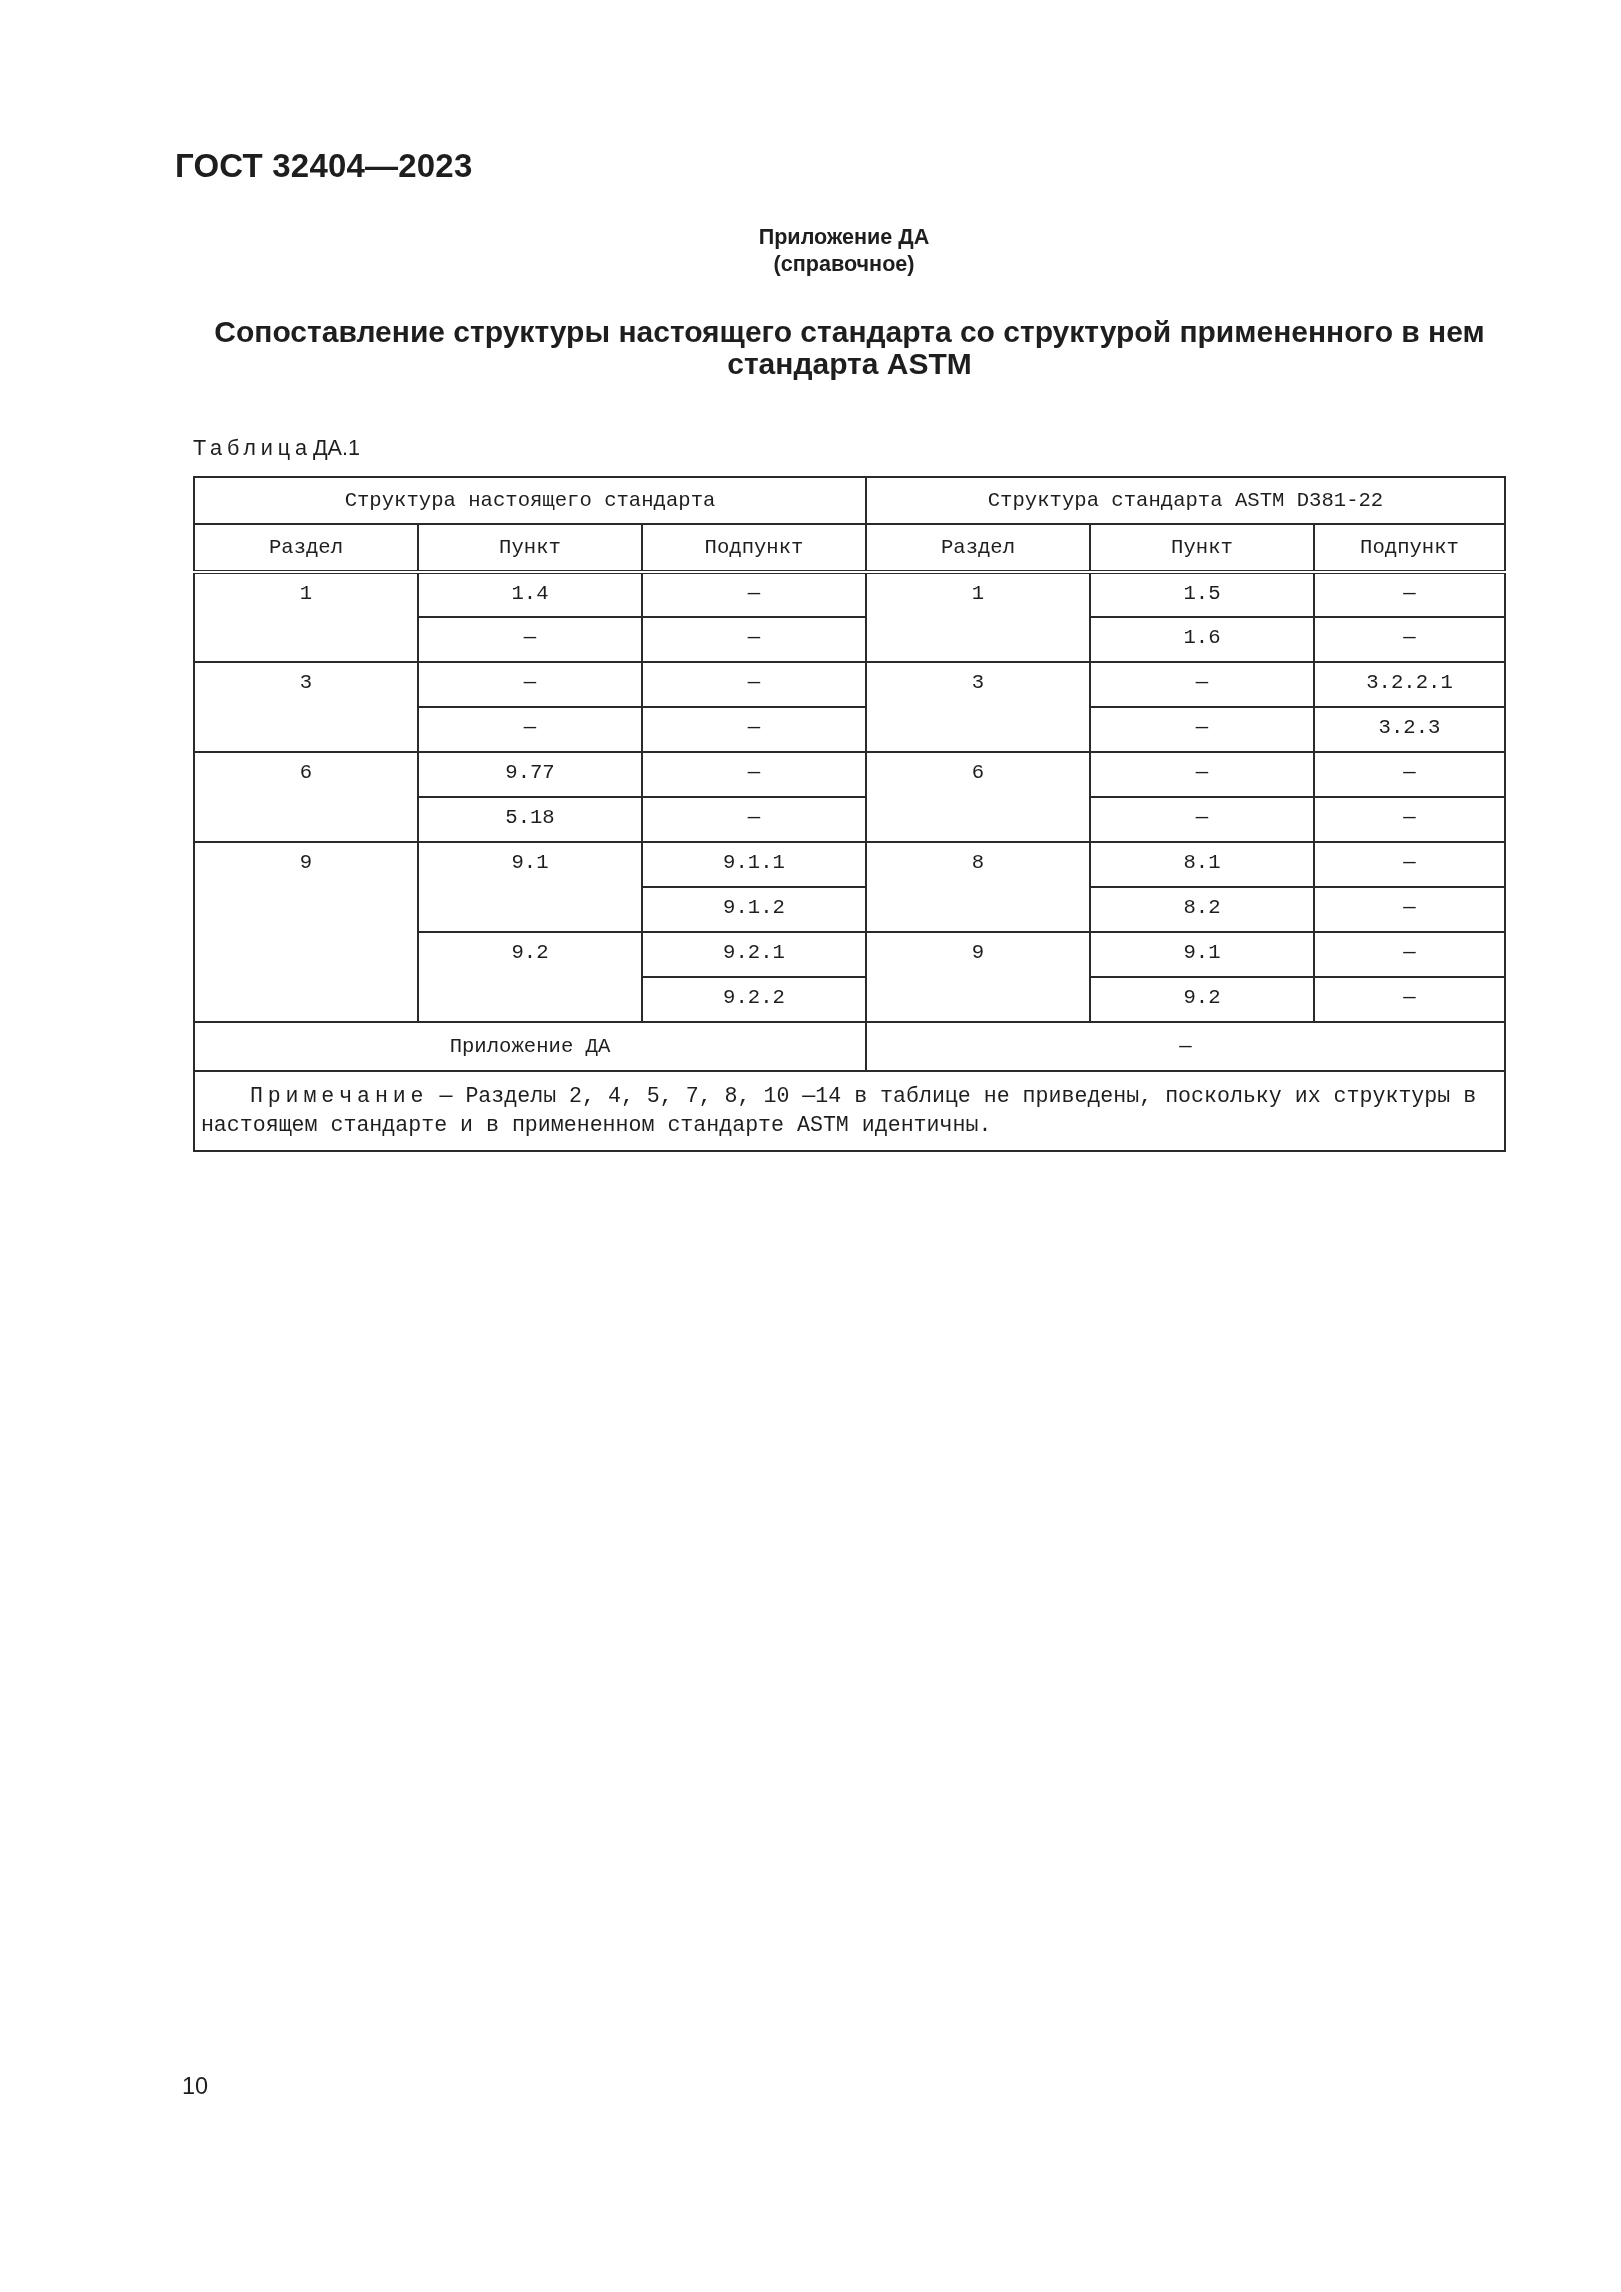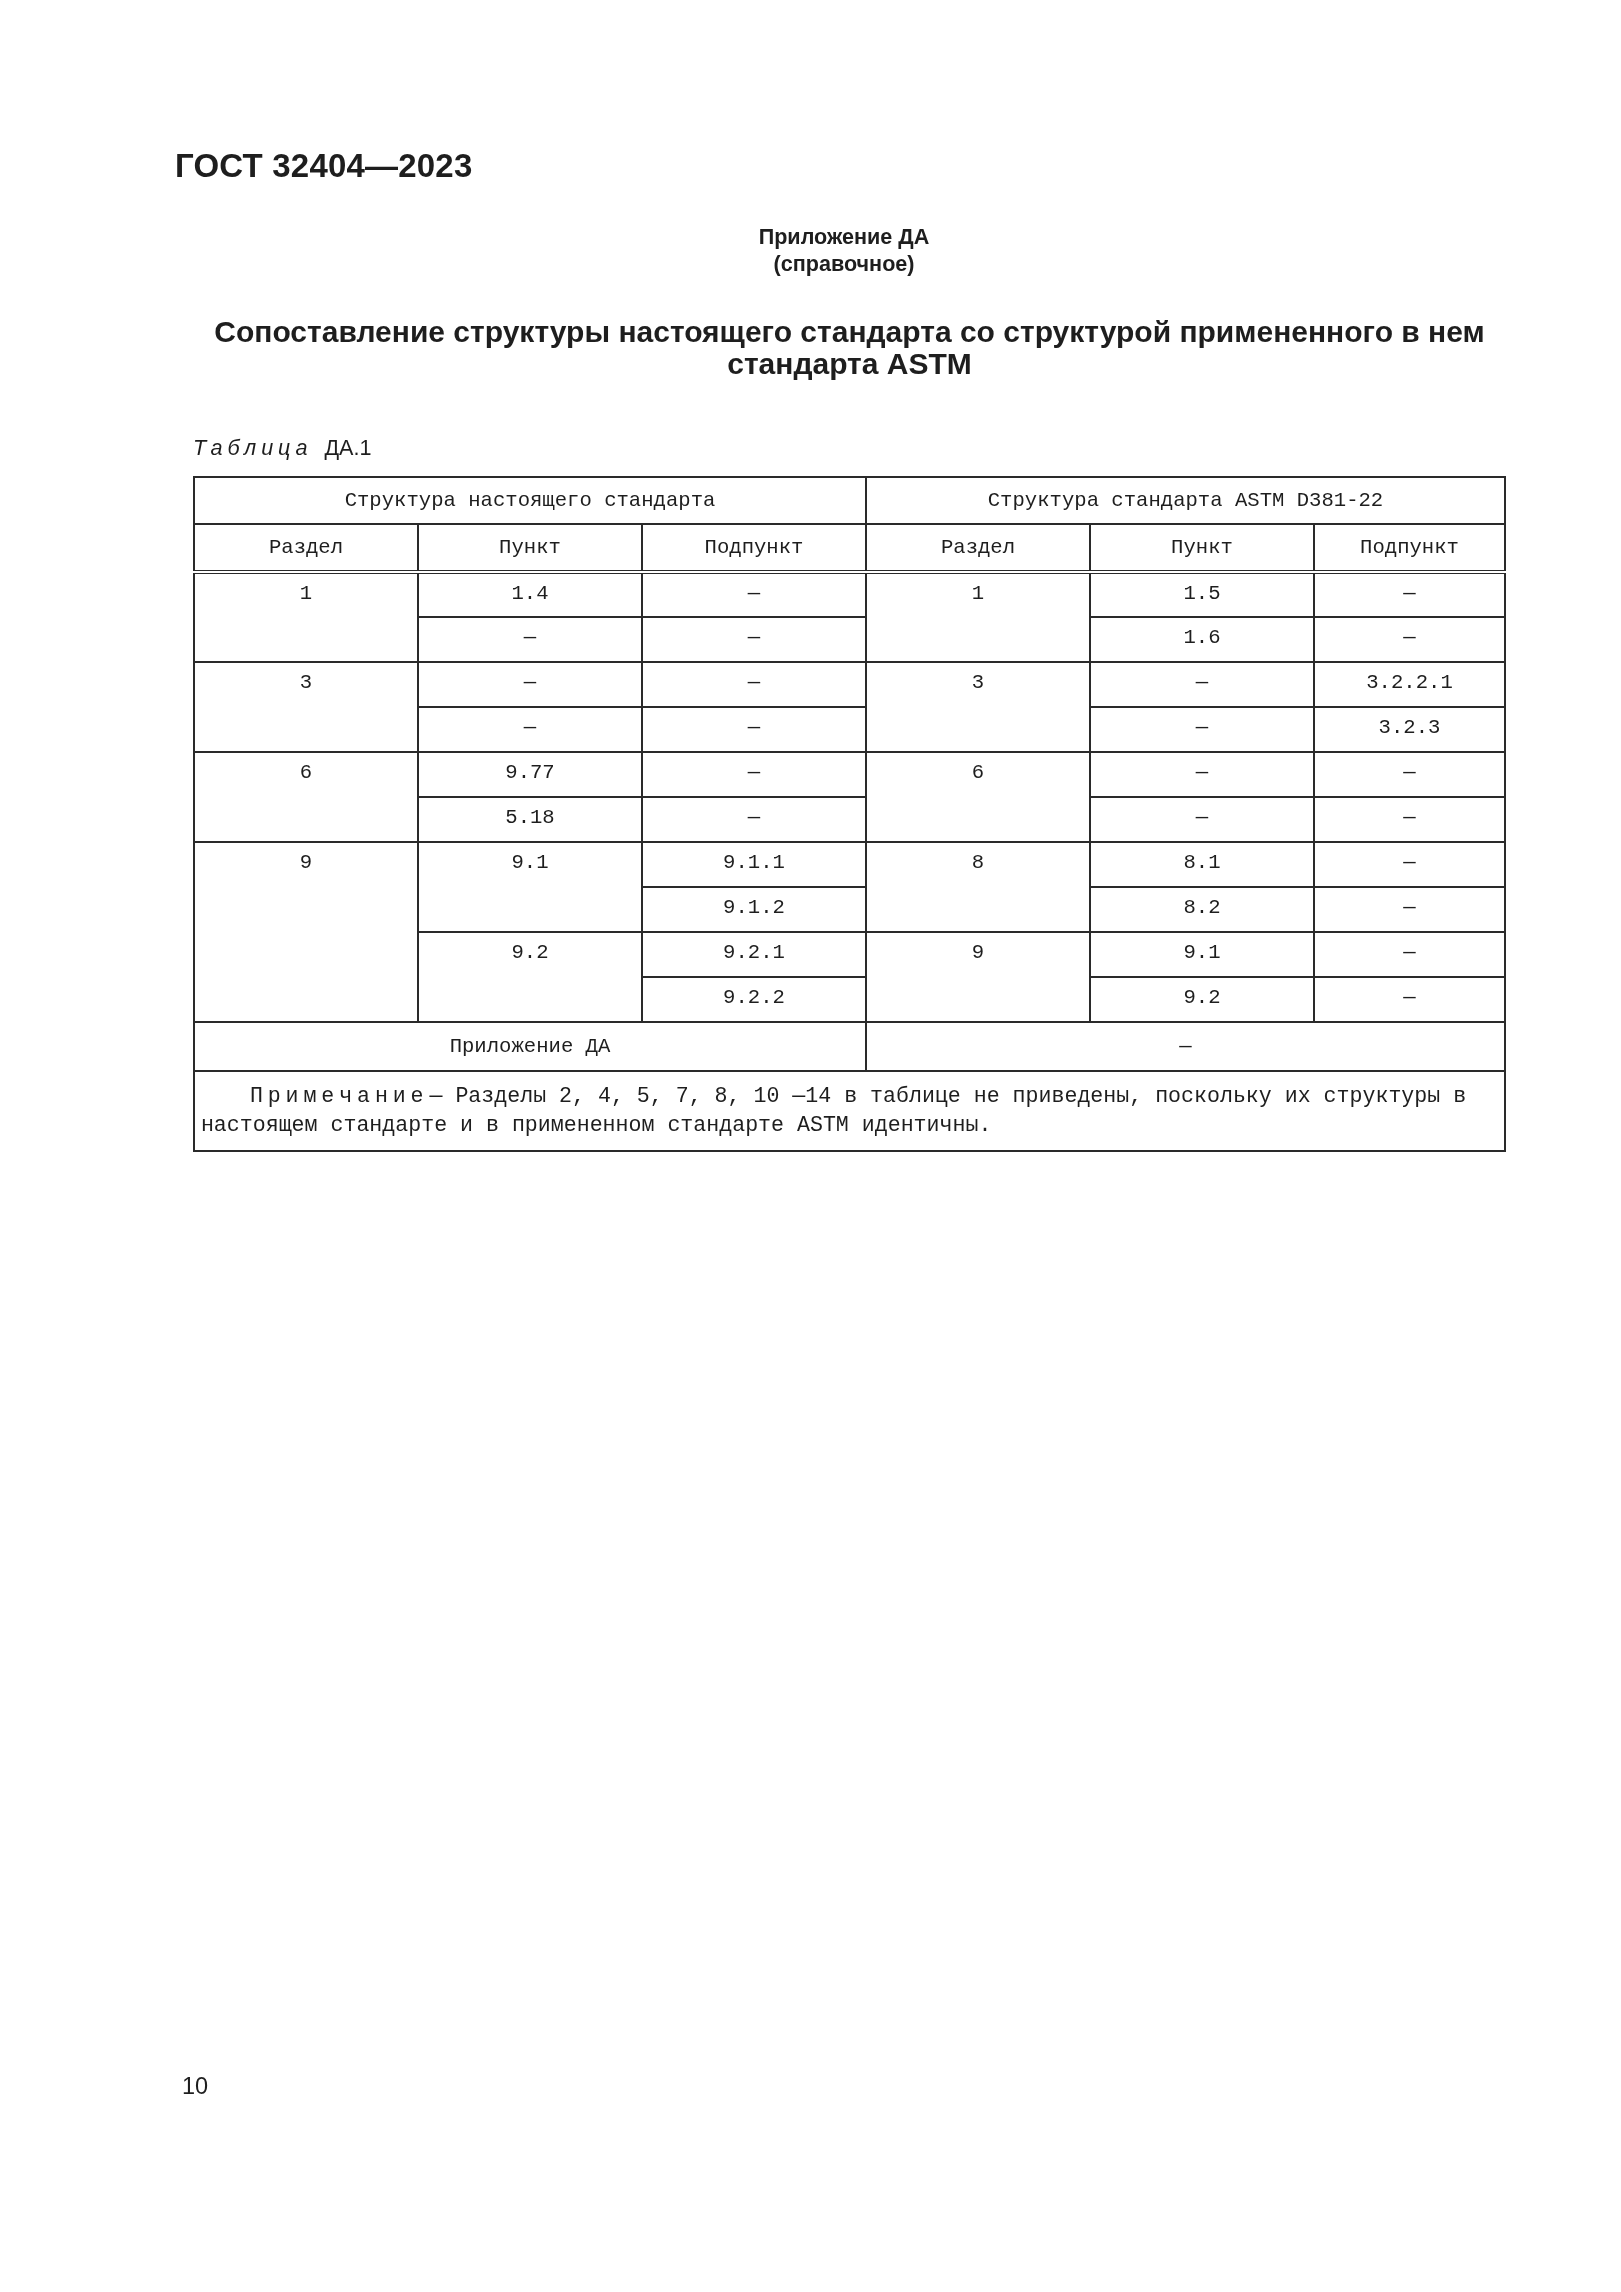--- a/index.html
+++ b/index.html
@@ -15,40 +15,40 @@
     position: absolute; left: 0; width: 1688px; top: 223px; text-align: center;
     font-size: 21.6px; font-weight: bold; line-height: 27.4px;
   }
   .main-title {
     position: absolute; left: 193px; width: 1313px; top: 316px; text-align: center;
     font-size: 30px; font-weight: bold; line-height: 32px;
   }
   .table-caption {
     position: absolute; left: 193px; top: 435px; font-size: 21.6px;
   }
-  .table-caption .spaced { letter-spacing: 4.9px; margin-right: 12px; font-style: italic; }
+  .table-caption .spaced { letter-spacing: 4.9px; margin-right: 1px; }
   table.da-table {
     position: absolute; left: 193px; top: 476px; width: 1313px;
     border-collapse: collapse; table-layout: fixed;
     font-size: 20.6px;
   }
   table.da-table td {
     border: 2px solid #2a2a2a; text-align: center; vertical-align: top;
     padding: 0; line-height: 23.5px; font-family: Liberation Mono, monospace;
   }
   table.da-table tr.group-head td { height: 45px; vertical-align: middle; }
   table.da-table tr.col-head td { height: 45px; vertical-align: middle; border-bottom: 4.9px double #2a2a2a; border-radius: 23px; }
   table.da-table tr.body td { height: 45px; padding-top: 7.8px; box-sizing: border-box; }
   table.da-table td.rs { padding-top: 7.8px; }
   table.da-table tr.annex td { height: 47px; vertical-align: middle; }
   table.da-table tr.note td {
     text-align: left; padding: 9.8px 15.7px 9.8px 5.9px; line-height: 29px; vertical-align: top;
     font-size: 21.6px;
   }
-  .note .note-label { letter-spacing: 4.9px; margin-left: 49px; margin-right: 1px; text-align: right; }
+  .note .note-label { letter-spacing: 4.9px; margin-left: 49px; margin-right: 11px; text-align: right; }
   .page-number { position: absolute; left: 182px; top: 2073px; font-size: 23.5px; text-align: right; }
 </style>
 </head>
 <body>
 
 <div class="doc-code">ГОСТ 32404—2023</div>
 
 <div class="annex-title">
   <div>Приложение ДА</div>
   <div>(справочное)</div>

